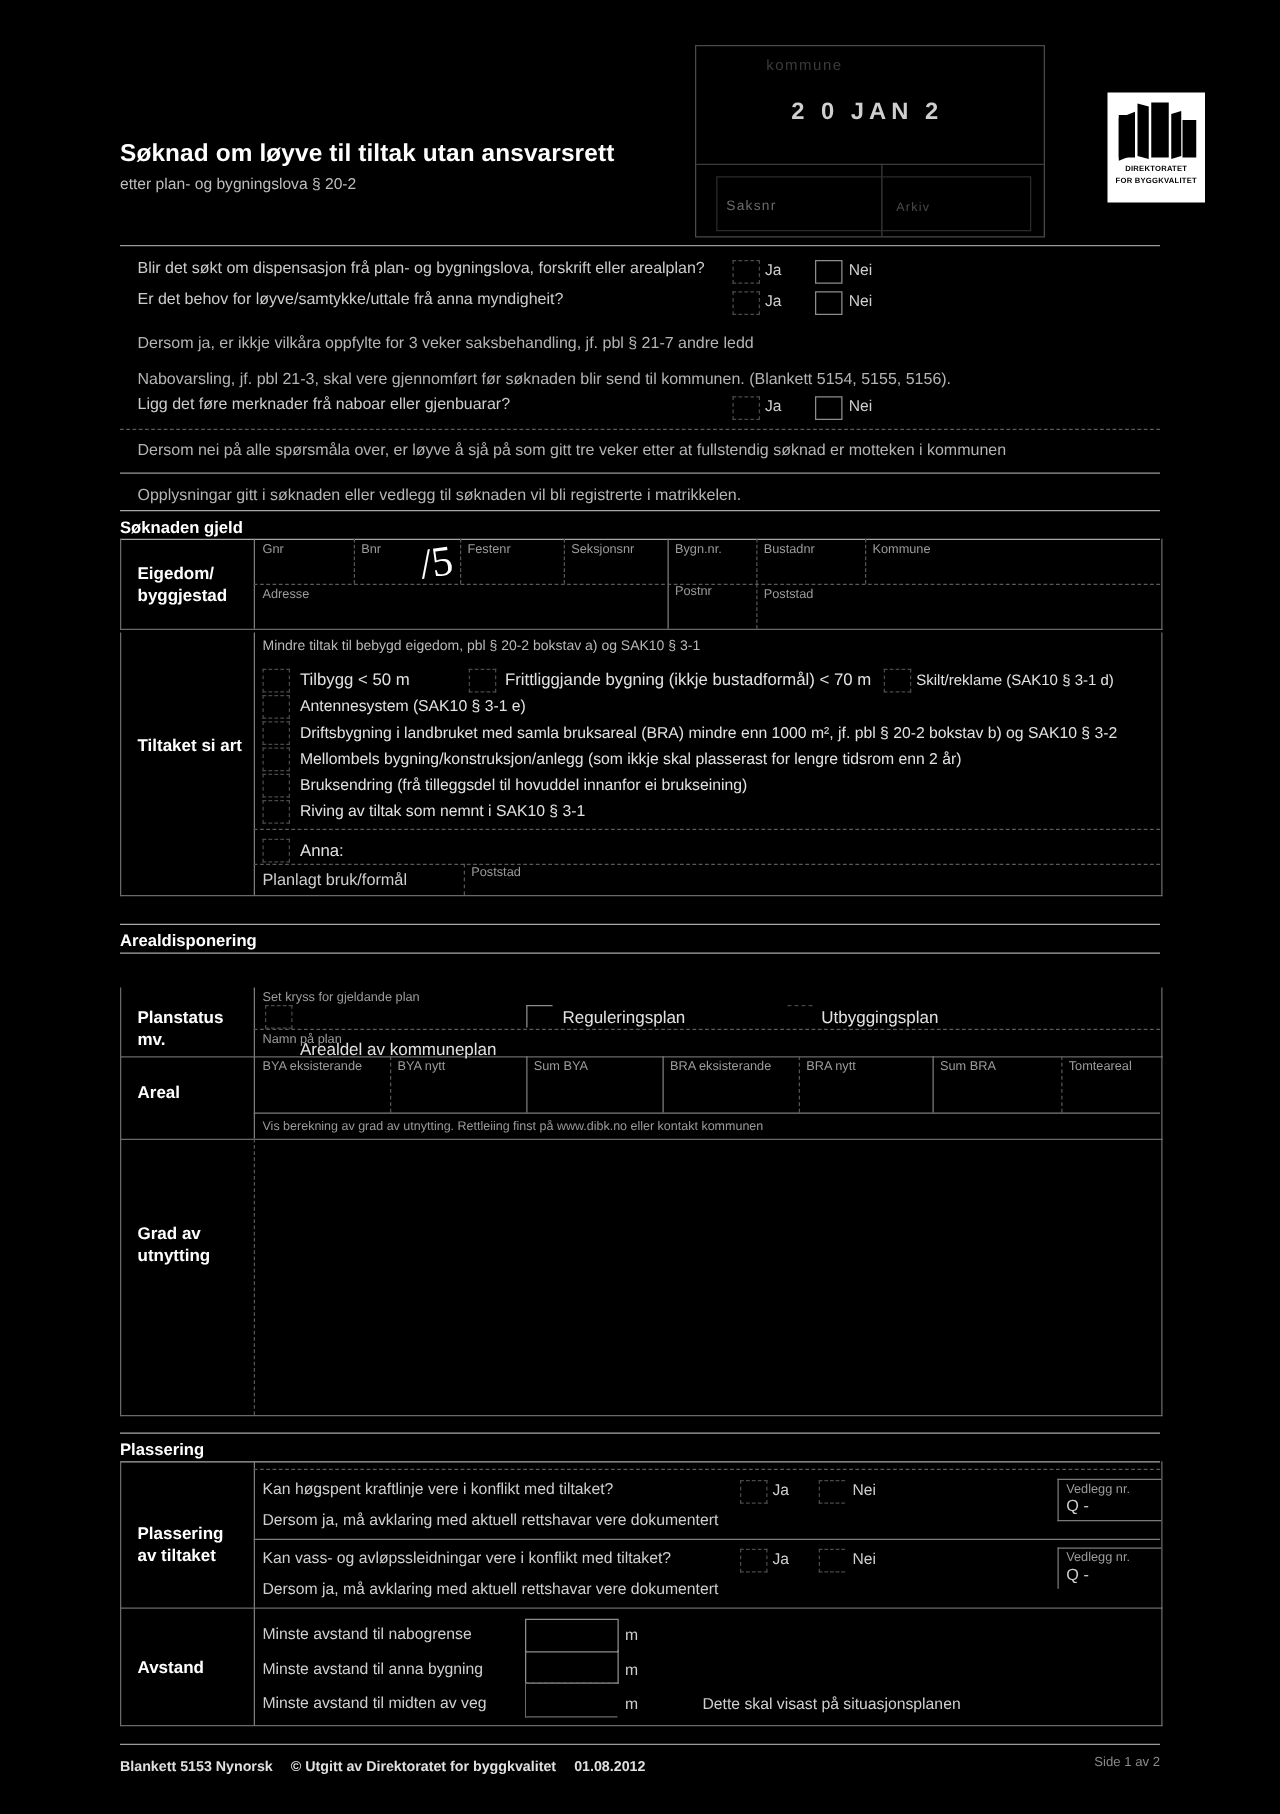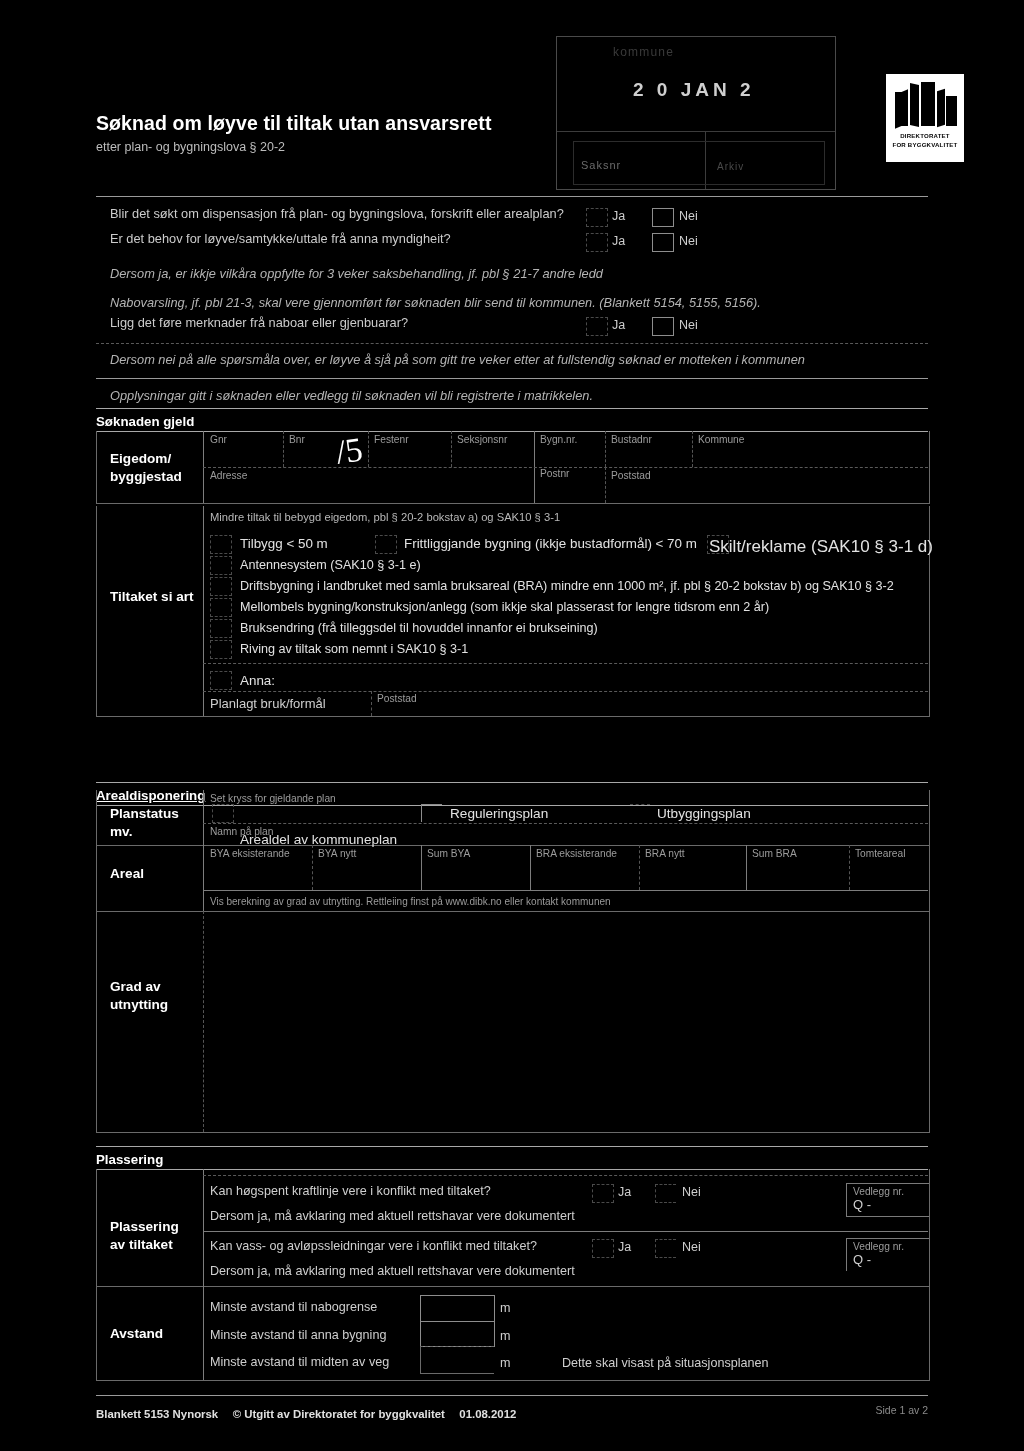--- a/index.html
+++ b/index.html
@@ -53,21 +53,21 @@
     position:absolute;left:0;top:58px;width:78px;text-align:center;
     font-size:6.1px;font-weight:bold;color:#000;line-height:8.6px;letter-spacing:.2px;
   }
   .logo .bar{position:absolute;background:#000;}
   .qtext{position:absolute;left:14px;top:5px;font-size:12.8px;color:#cccccc;white-space:nowrap;}
   .cb{
     position:absolute;width:20px;height:17px;border:1px solid #8d8d8d;top:4px;
   }
   .cb.dot{border:1px dashed #4a4a4a;}
   .cblabel{position:absolute;top:5px;font-size:12.5px;color:#cfcfcf;}
-  .note{position:absolute;left:14px;font-size:12.8px;color:#b4b4b4;white-space:nowrap;font-style:italic;}
+  .note{position:absolute;left:14px;font-size:12.8px;color:#b4b4b4;white-space:nowrap;}
 
   
   .sect{
     position:absolute;left:96px;width:832px;
     font-size:13.3px;font-weight:bold;color:#ffffff;
   }
   .sect .bar{position:absolute;left:0;right:0;height:1px;background:#a8a8a8;}
 
   
   .frame{position:absolute;border:1px solid #6f6f6f;}
@@ -215,21 +215,21 @@
   <div class="vline" style="left:203px;top:506px;height:210px;"></div>
   <div class="rowlbl" style="left:110px;top:588px;">Tiltaket si art</div>
 
   <div class="bodytxt sm" style="left:210px;top:511px;">Mindre tiltak til bebygd eigedom, pbl § 20-2 bokstav a) og SAK10 § 3-1</div>
 
   <div class="cb dot" style="left:210px;top:535px;"></div>
   <div class="optlbl" style="left:240px;top:536px;">Tilbygg &lt; 50 m</div>
   <div class="cb dot" style="left:375px;top:535px;"></div>
   <div class="optlbl" style="left:404px;top:536px;">Frittliggjande bygning (ikkje bustadformål) &lt; 70 m</div>
   <div class="cb dot" style="left:707px;top:535px;"></div>
-  <div class="optlbl" style="left:709px;top:537px;font-size:17px;">Skilt/reklame (SAK10 § 3-1 d)</div>
+  <div class="optlbl" style="left:733px;top:537px;font-size:12px;">Skilt/reklame (SAK10 § 3-1 d)</div>
 
   <div class="cb dot" style="left:210px;top:556px;"></div>
   <div class="optlbl" style="left:240px;top:558px;font-size:12.6px;">Antennesystem (SAK10 § 3-1 e)</div>
 
   <div class="cb dot" style="left:210px;top:577px;"></div>
   <div class="optlbl" style="left:240px;top:579px;font-size:12.6px;">Driftsbygning i landbruket med samla bruksareal (BRA) mindre enn 1000 m², jf. pbl § 20-2 bokstav b) og SAK10 § 3-2</div>
 
   <div class="cb dot" style="left:210px;top:598px;"></div>
   <div class="optlbl" style="left:240px;top:600px;font-size:12.6px;">Mellombels bygning/konstruksjon/anlegg (som ikkje skal plasserast for lengre tidsrom enn 2 år)</div>
 
@@ -243,21 +243,21 @@
   <div class="cb dot" style="left:210px;top:671px;"></div>
   <div class="optlbl" style="left:240px;top:673px;">Anna:</div>
   <div style="position:absolute;left:280px;top:670px;width:640px;height:20px;"></div>
   <div class="hline dash" style="left:203px;top:691px;width:725px;"></div>
 
   <div class="bodytxt" style="left:210px;top:696px;font-size:13px;">Planlagt bruk/formål</div>
   <div class="vline dash" style="left:371px;top:691px;height:25px;"></div>
   <div class="fldlbl" style="left:377px;top:693px;">Poststad</div>
   <div style="position:absolute;left:377px;top:703px;width:545px;height:12px;"></div>
 
-  <div class="sect" style="top:788px;text-decoration:underline;">
+  <div class="sect" style="top:745px;">
     <div class="bar" style="top:-6px;"></div>
     <span>Arealdisponering</span>
     <div class="bar" style="top:17px;"></div>
   </div>
 
   <div class="frame" style="left:96px;top:790px;width:832px;height:55px;border-top:none;border-color:#6a6a6a;"></div>
   <div class="vline" style="left:203px;top:790px;height:55px;"></div>
   <div class="rowlbl" style="left:110px;top:805px;">
     <span>Planstatus</span><br>
     <span>mv.</span>

